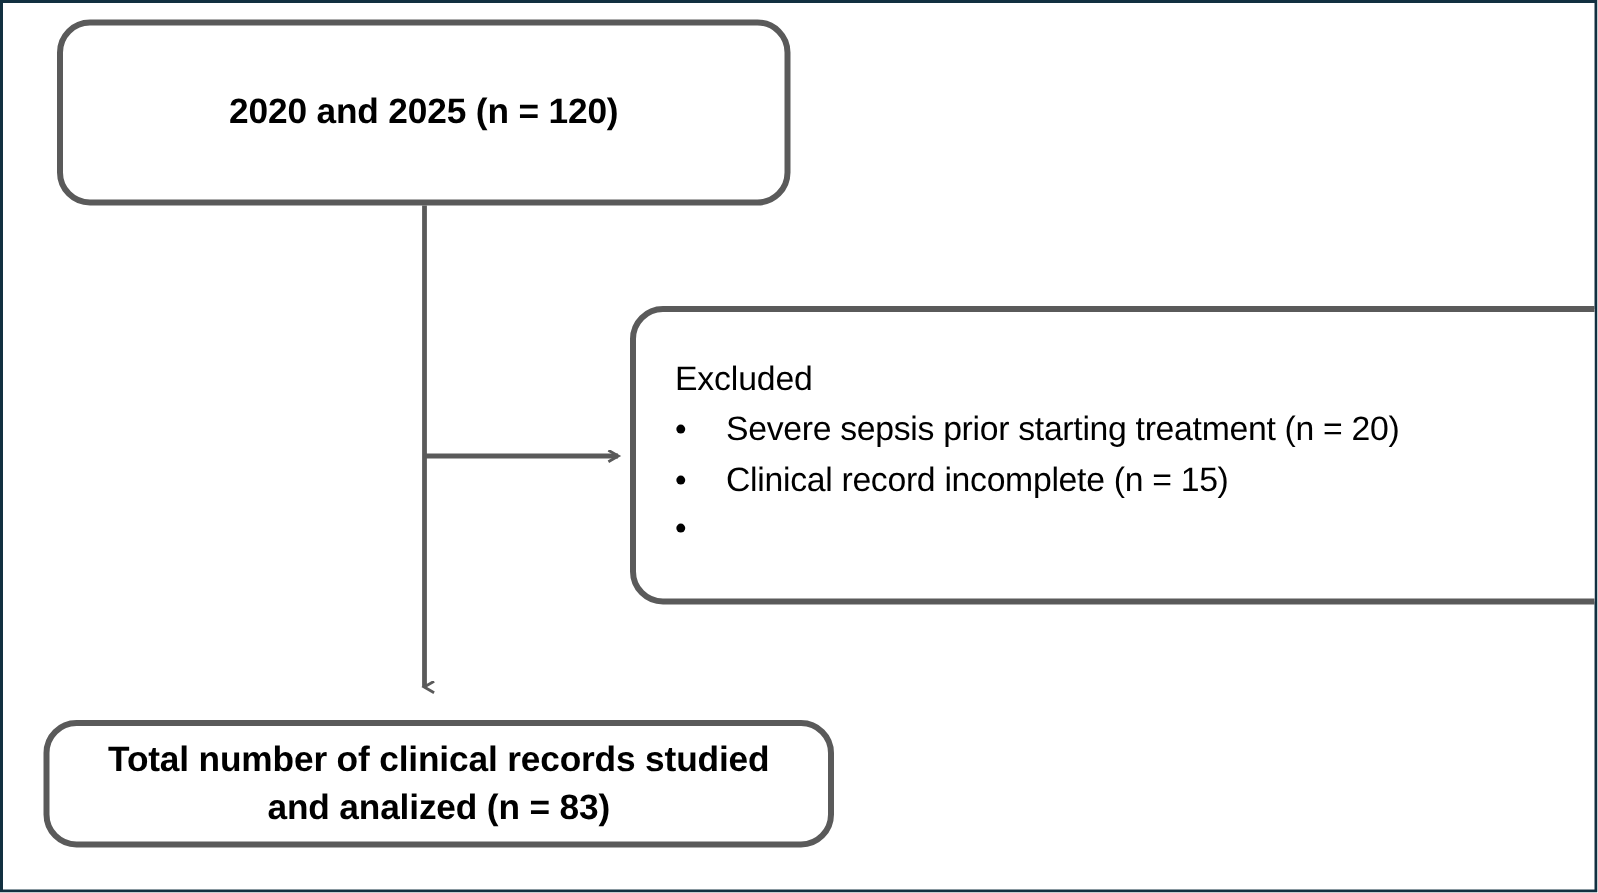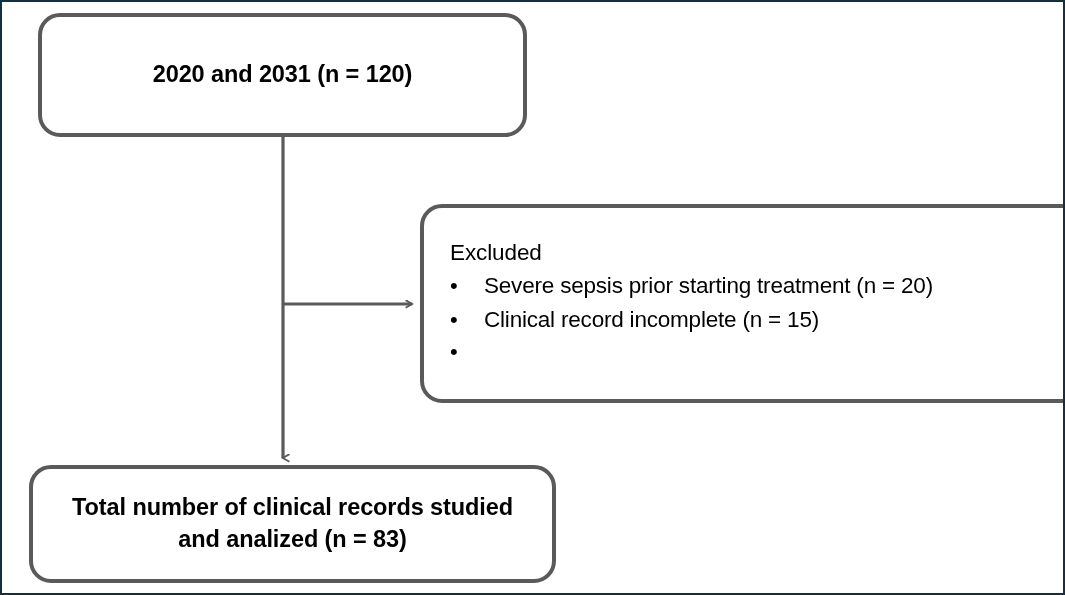--- a/index.html
+++ b/index.html
@@ -83,23 +83,23 @@
   }
   #box-excluded .bullet-mark {
     display: inline-block;
     width: 34px;
     flex: 0 0 34px;
     font-size: 22px;
     line-height: 1.47;
   }
   #box-total {
     left: 27px;
-    top: 463px;
+    top: 478px;
     width: 527px;
-    height: 118px;
+    height: 85px;
     align-items: center;
     text-align: center;
   }
   #box-total .node-text {
     font-size: 23.5px;
     font-weight: 600;
     line-height: 1.35;
     letter-spacing: -0.1px;
     padding: 0 14px;
   }
@@ -122,21 +122,21 @@
     <g>
       <line x1="281" y1="135" x2="281" y2="456" stroke="#5a5a5a" stroke-width="3.2" marker-end="url(#arrow-down)"></line>
     </g>
 
     <g>
       <line x1="281" y1="302" x2="410" y2="302" stroke="#5a5a5a" stroke-width="3.2" marker-end="url(#arrow-right)"></line>
     </g>
   </svg>
 
   <div class="node-box" id="box-assessed">
-    <div class="node-text">2020 and 2031 (n = 120)</div>
+    <div class="node-text">2020 and 2025 (n = 120)</div>
   </div>
 
   <div class="node-box" id="box-excluded">
     <div class="excluded-title">Excluded</div>
     <ul class="excluded-list">
       <li>
         <span class="bullet-mark">•</span>
         <span>Severe sepsis prior starting treatment (n = 20)</span>
       </li>
       <li>

